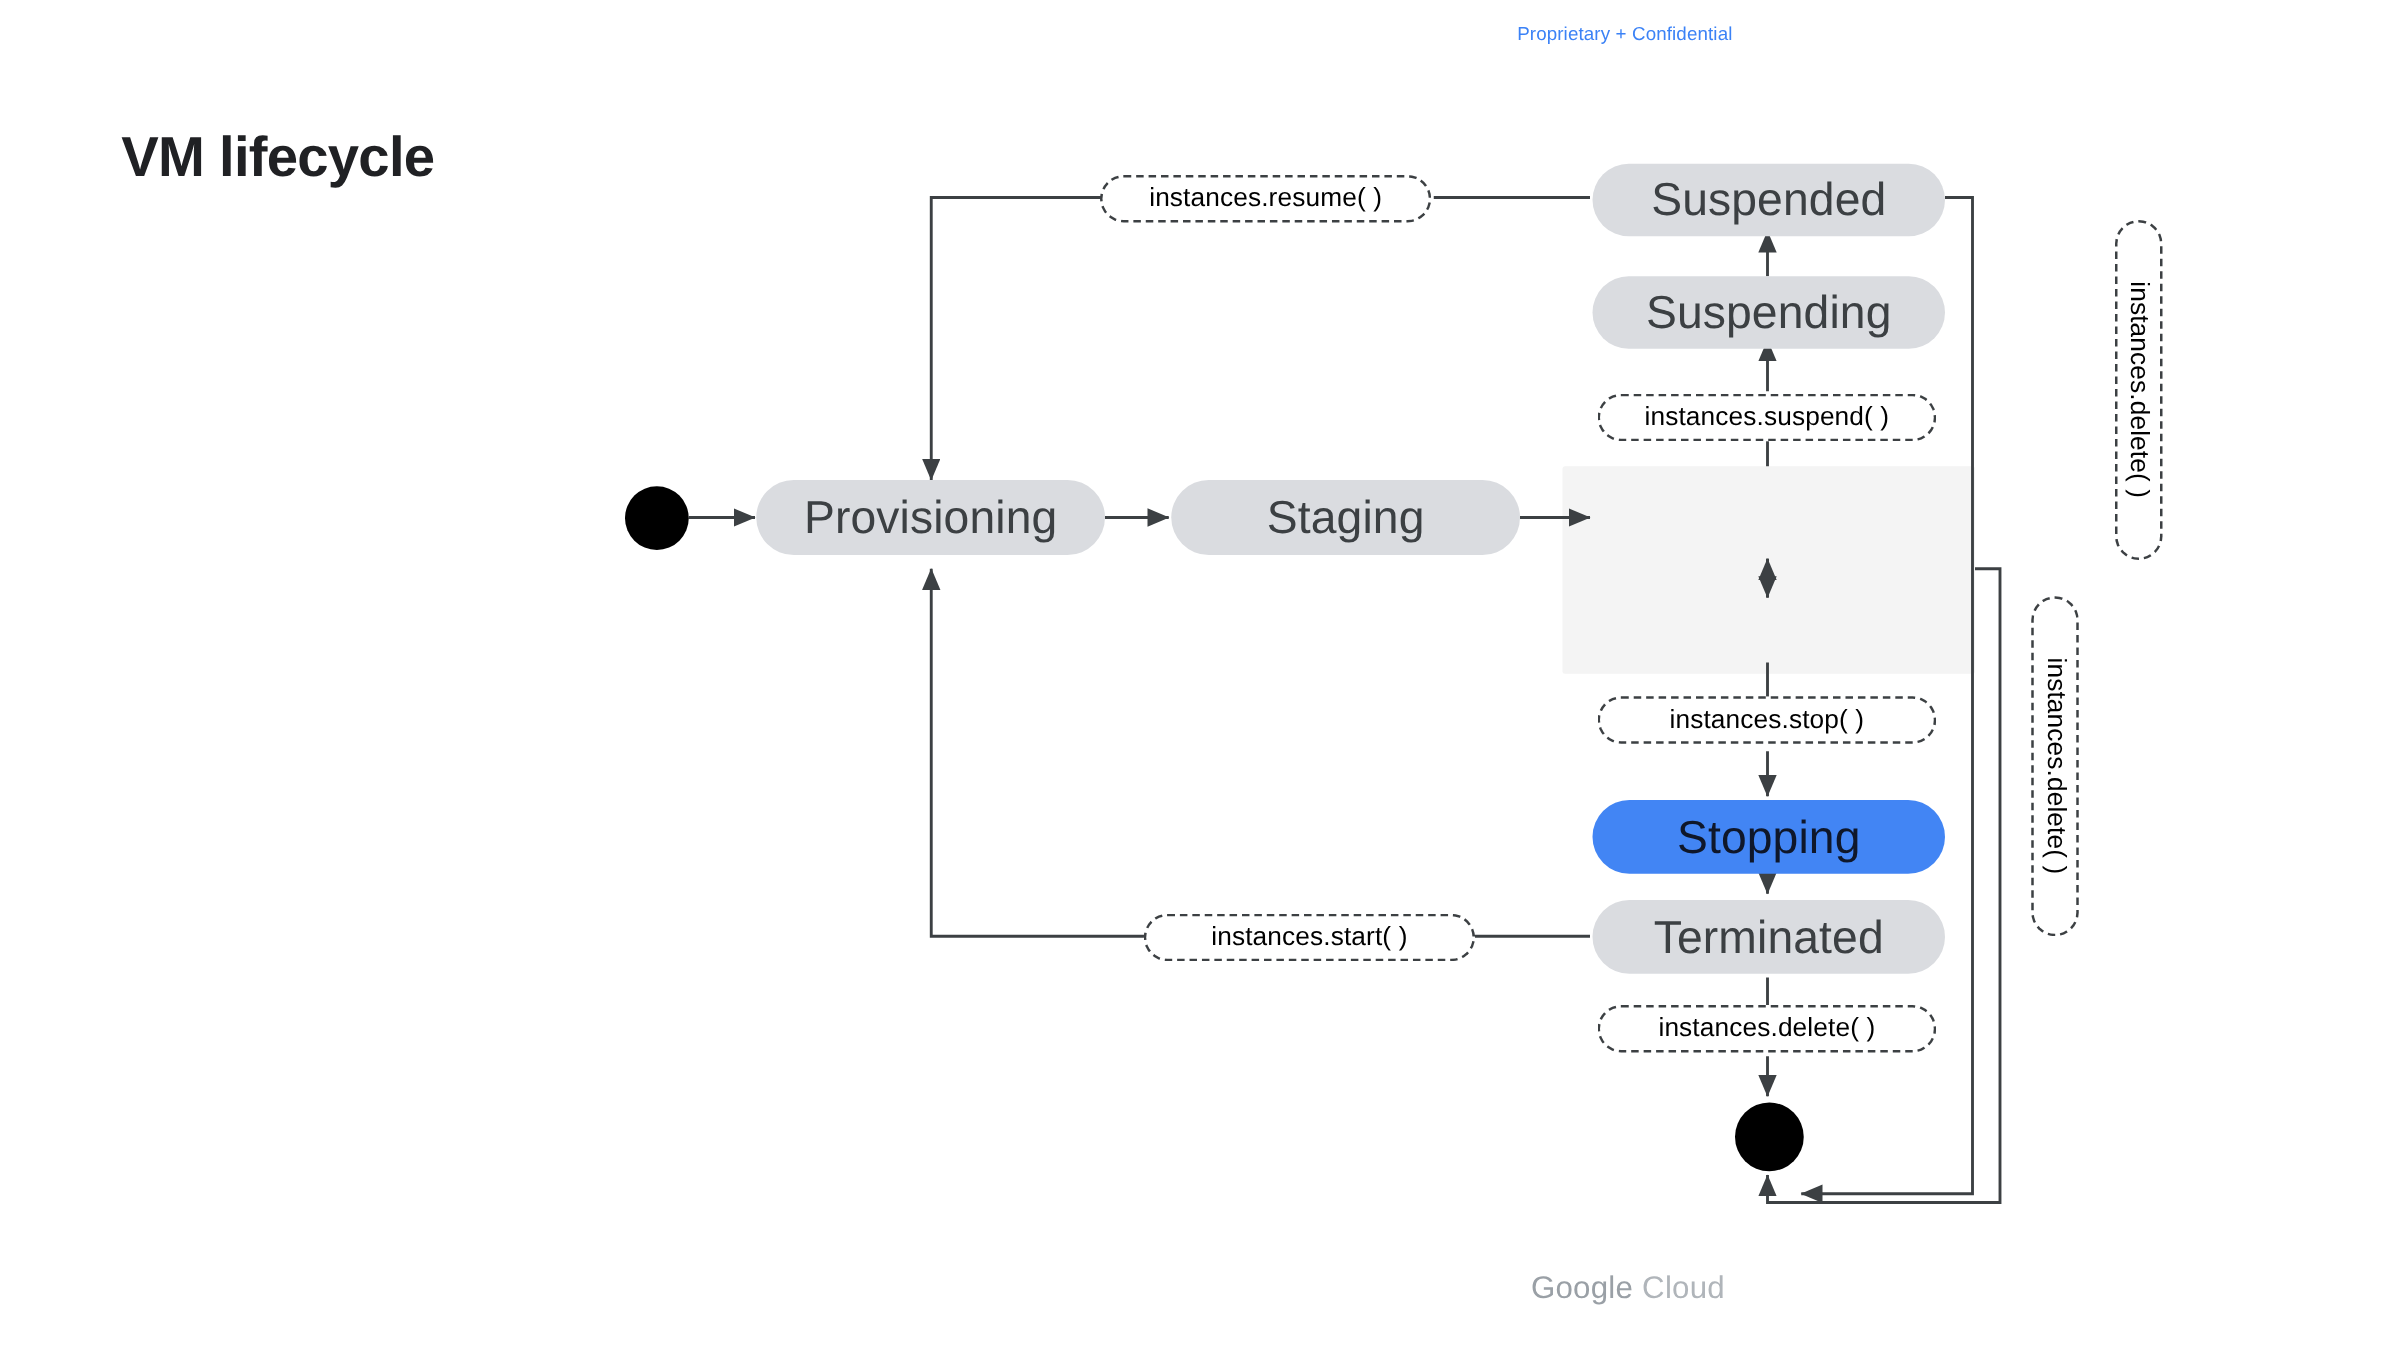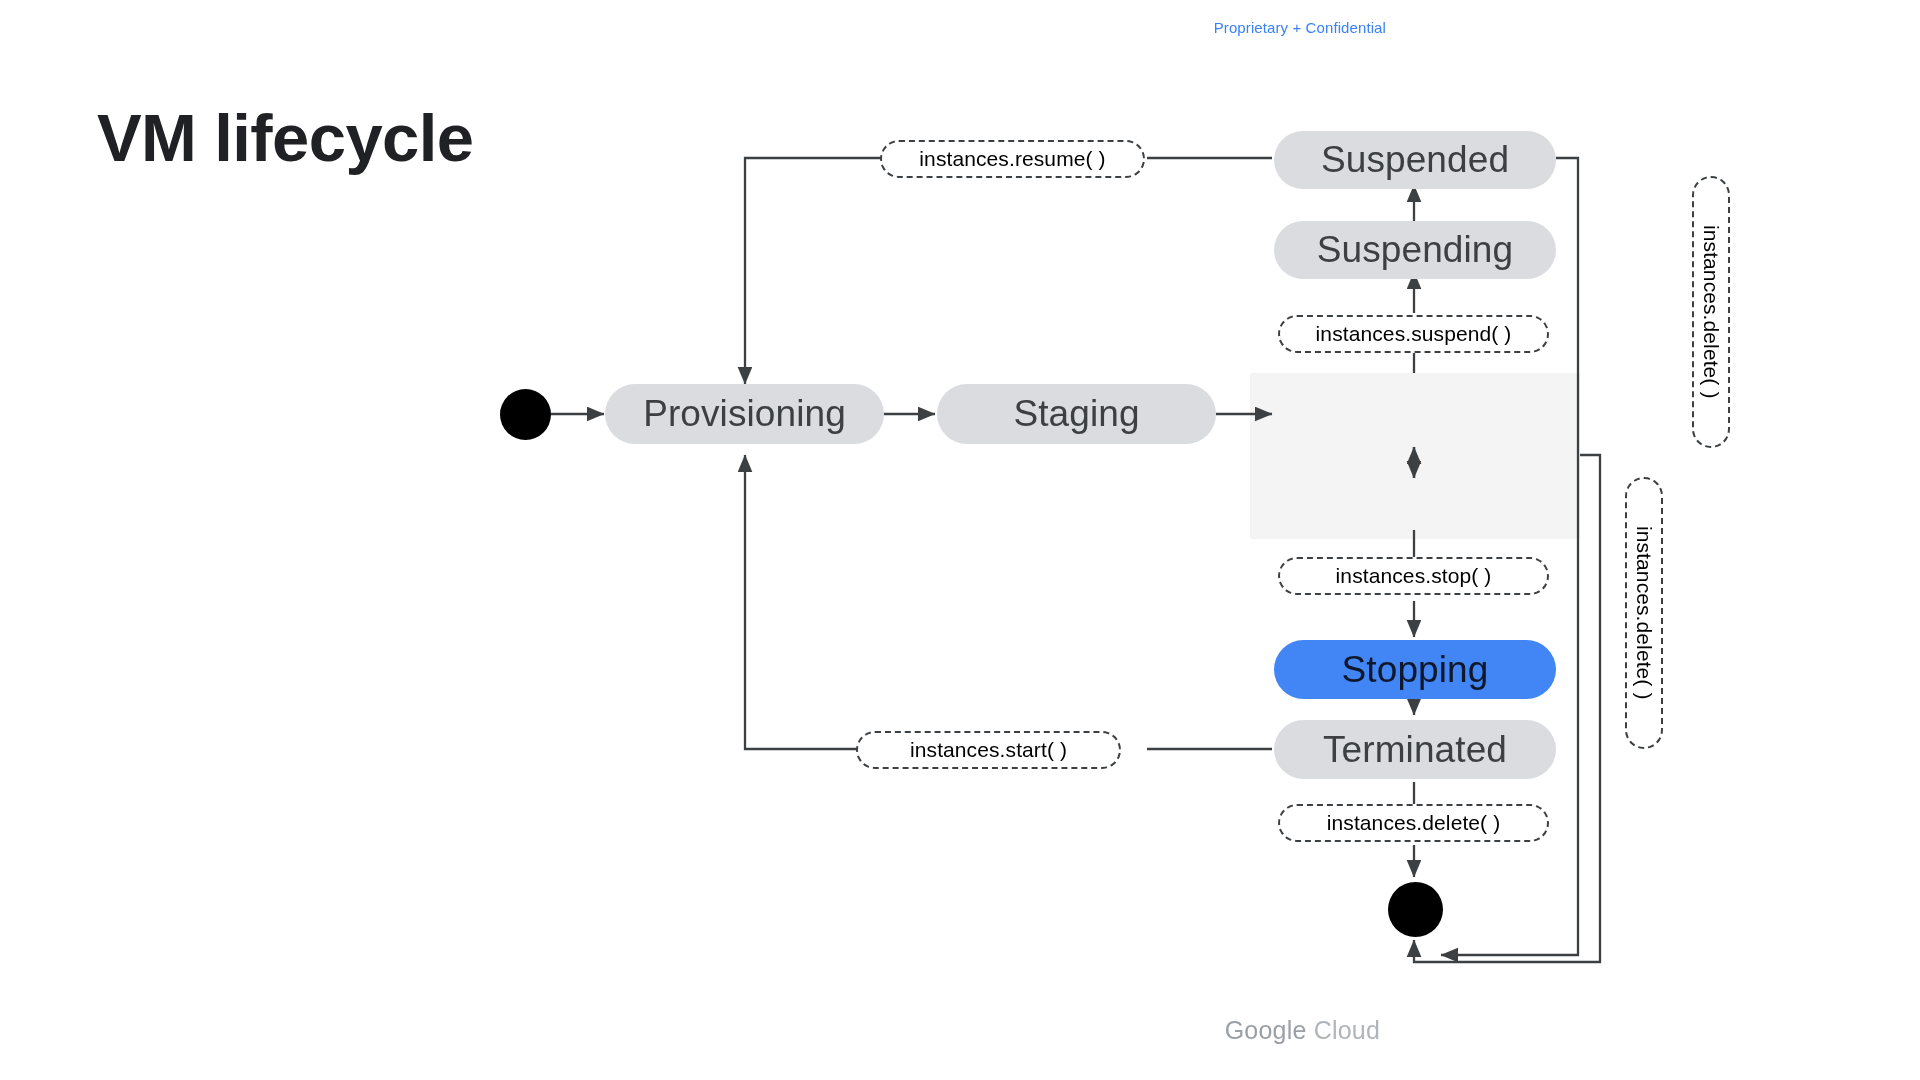--- a/index.html
+++ b/index.html
@@ -26,21 +26,21 @@
     top: 19px;
     font-size: 15px;
     color: #3b82f6;
     letter-spacing: 0.1px;
     white-space: nowrap;
   }
   #slide-title {
     position: absolute;
     left: 97px;
     top: 101px;
-    font-size: 67px;
+    font-size: 45px;
     font-weight: 700;
     color: #202124;
     letter-spacing: -0.6px;
     line-height: 1.1;
     white-space: nowrap;
   }
   #footer-logo {
     position: absolute;
     right: 540px;
     top: 1016px;
@@ -210,21 +210,21 @@
   </div>
 
   <div class="tlabel" style="left:1278px; top:315px; width:271px; height:38px;">
     <span>instances.suspend( )</span>
   </div>
 
   <div class="tlabel" style="left:1278px; top:557px; width:271px; height:38px;text-align:right;">
     <span>instances.stop( )</span>
   </div>
 
-  <div class="tlabel" style="left:856px; top:731px; width:265px; height:38px;">
+  <div class="tlabel" style="left:915px; top:731px; width:265px; height:38px;">
     <span>instances.start( )</span>
   </div>
 
   <div class="tlabel" style="left:1278px; top:804px; width:271px; height:38px;">
     <span>instances.delete( )</span>
   </div>
 
   <div class="tlabel vertical" style="left:1692px; top:176px; width:38px; height:272px;">
     <span>instances.delete( )</span>
   </div>

